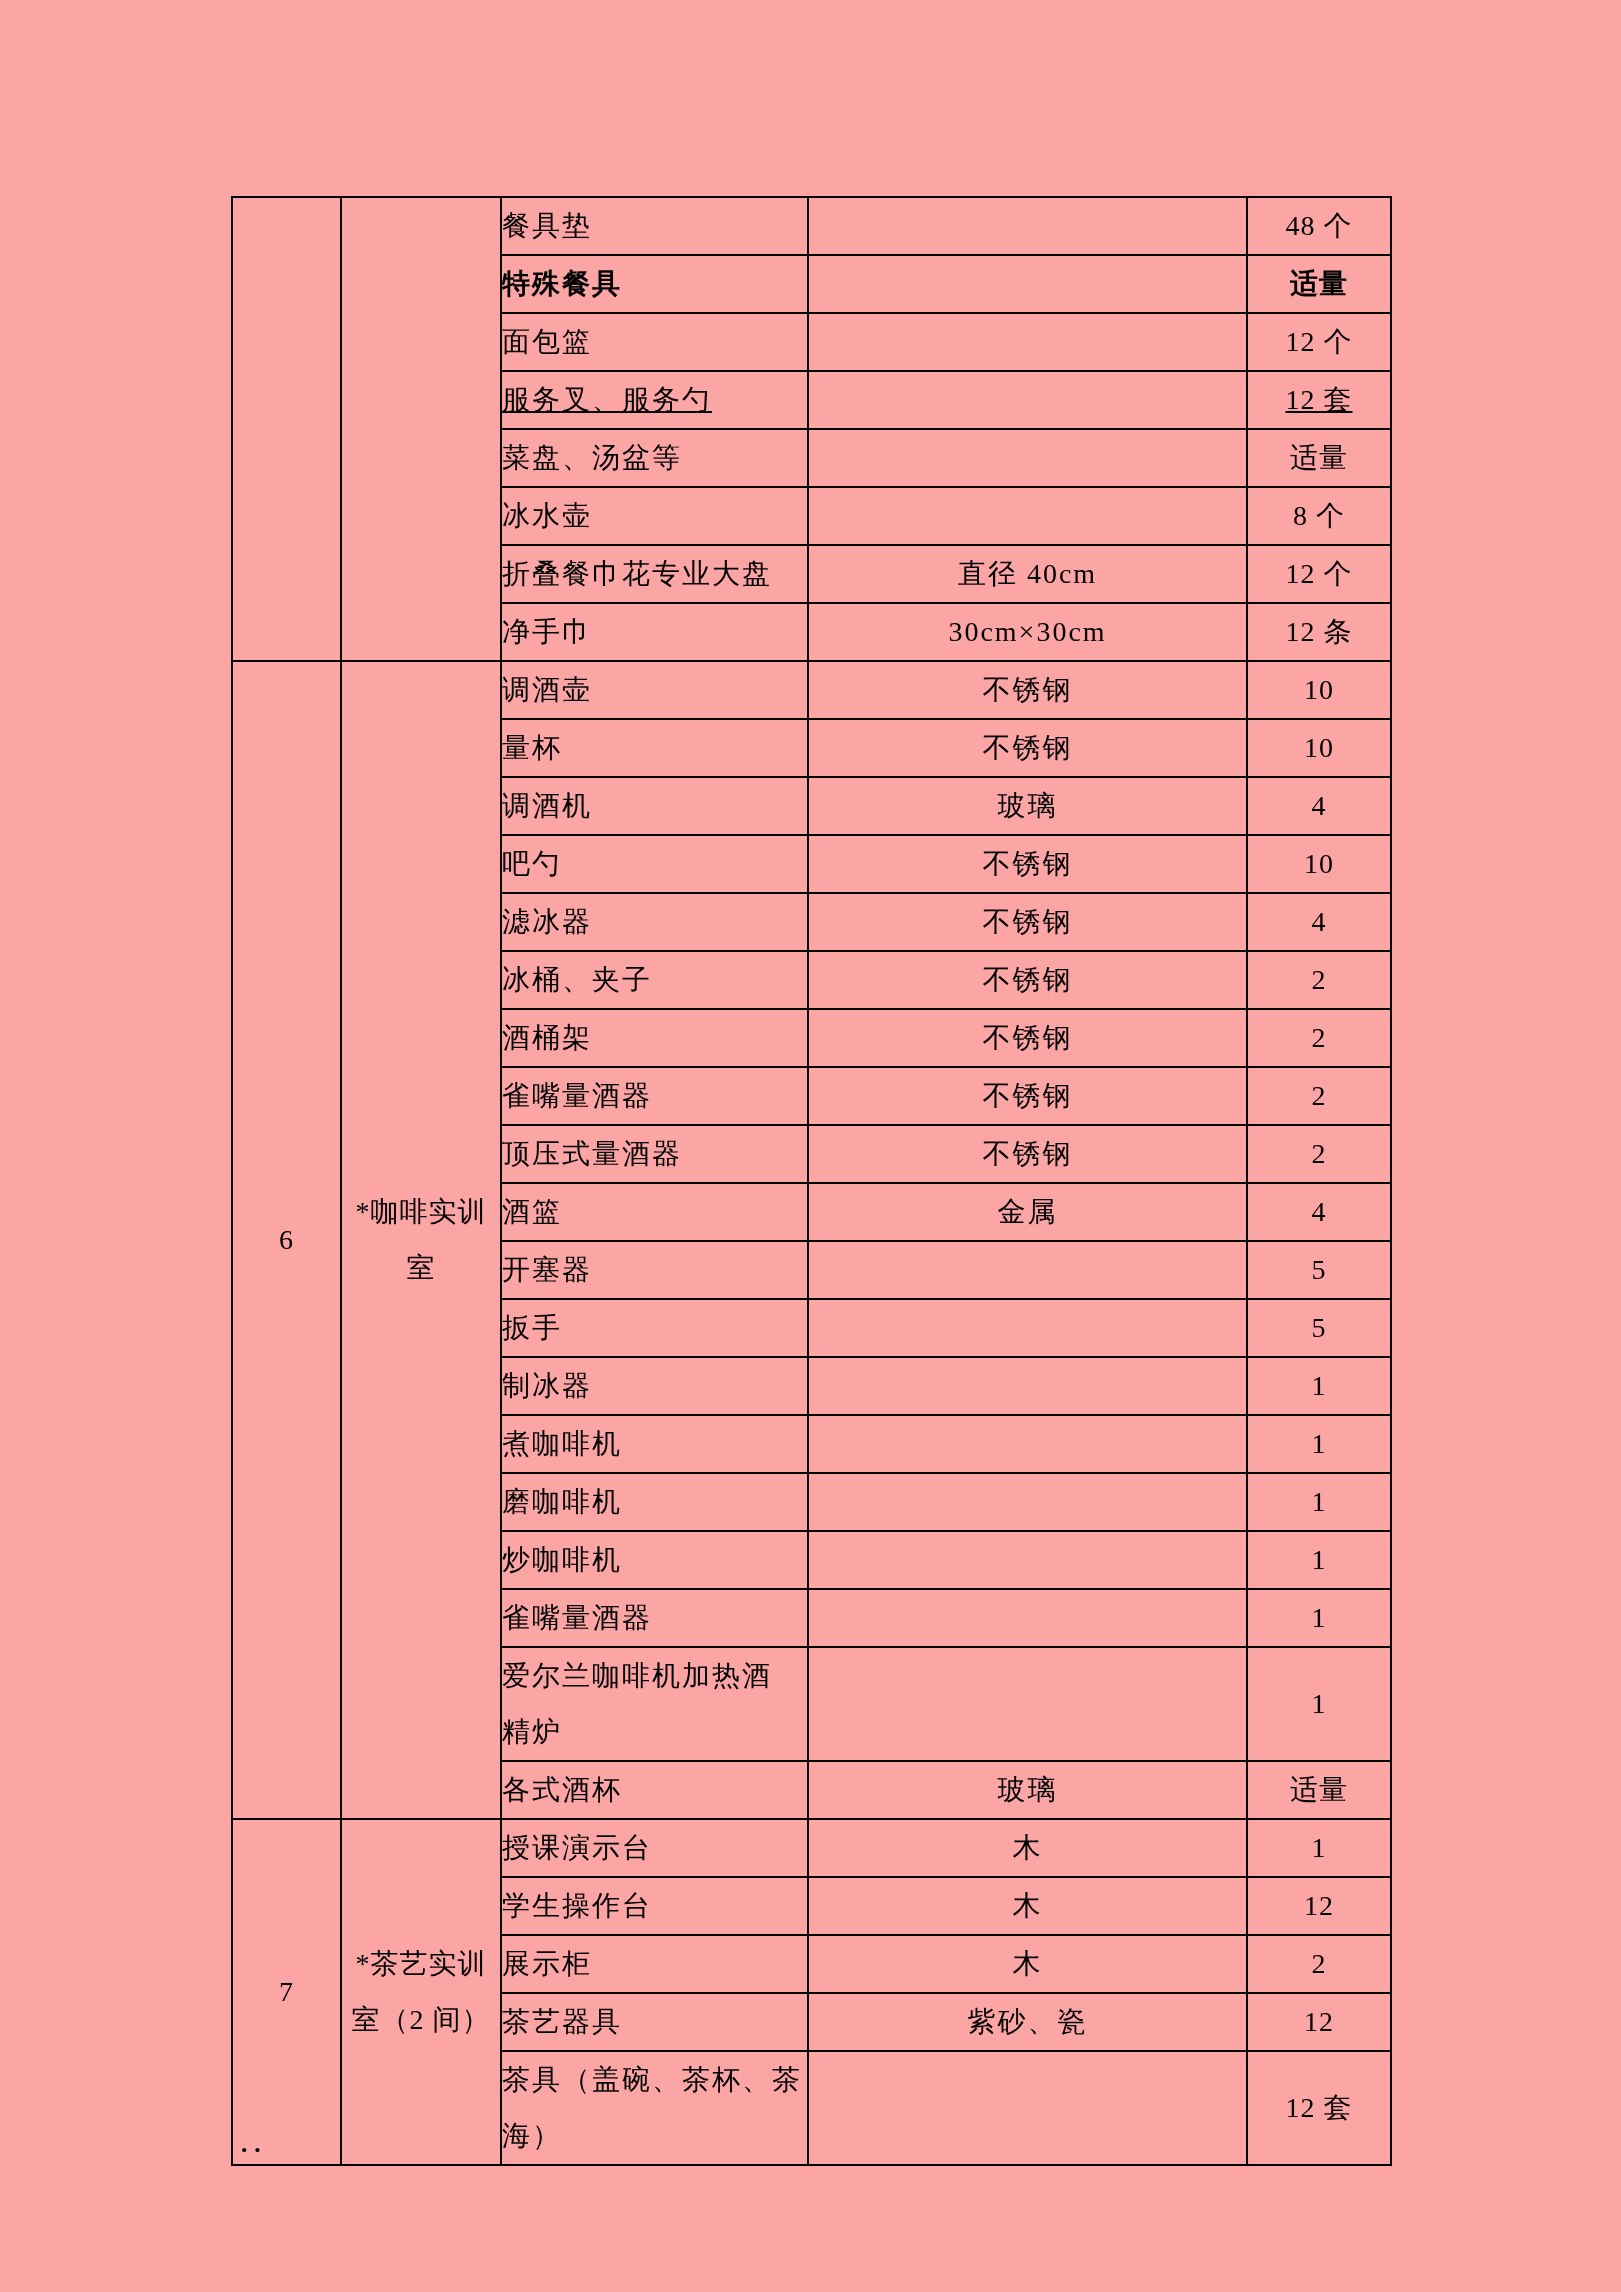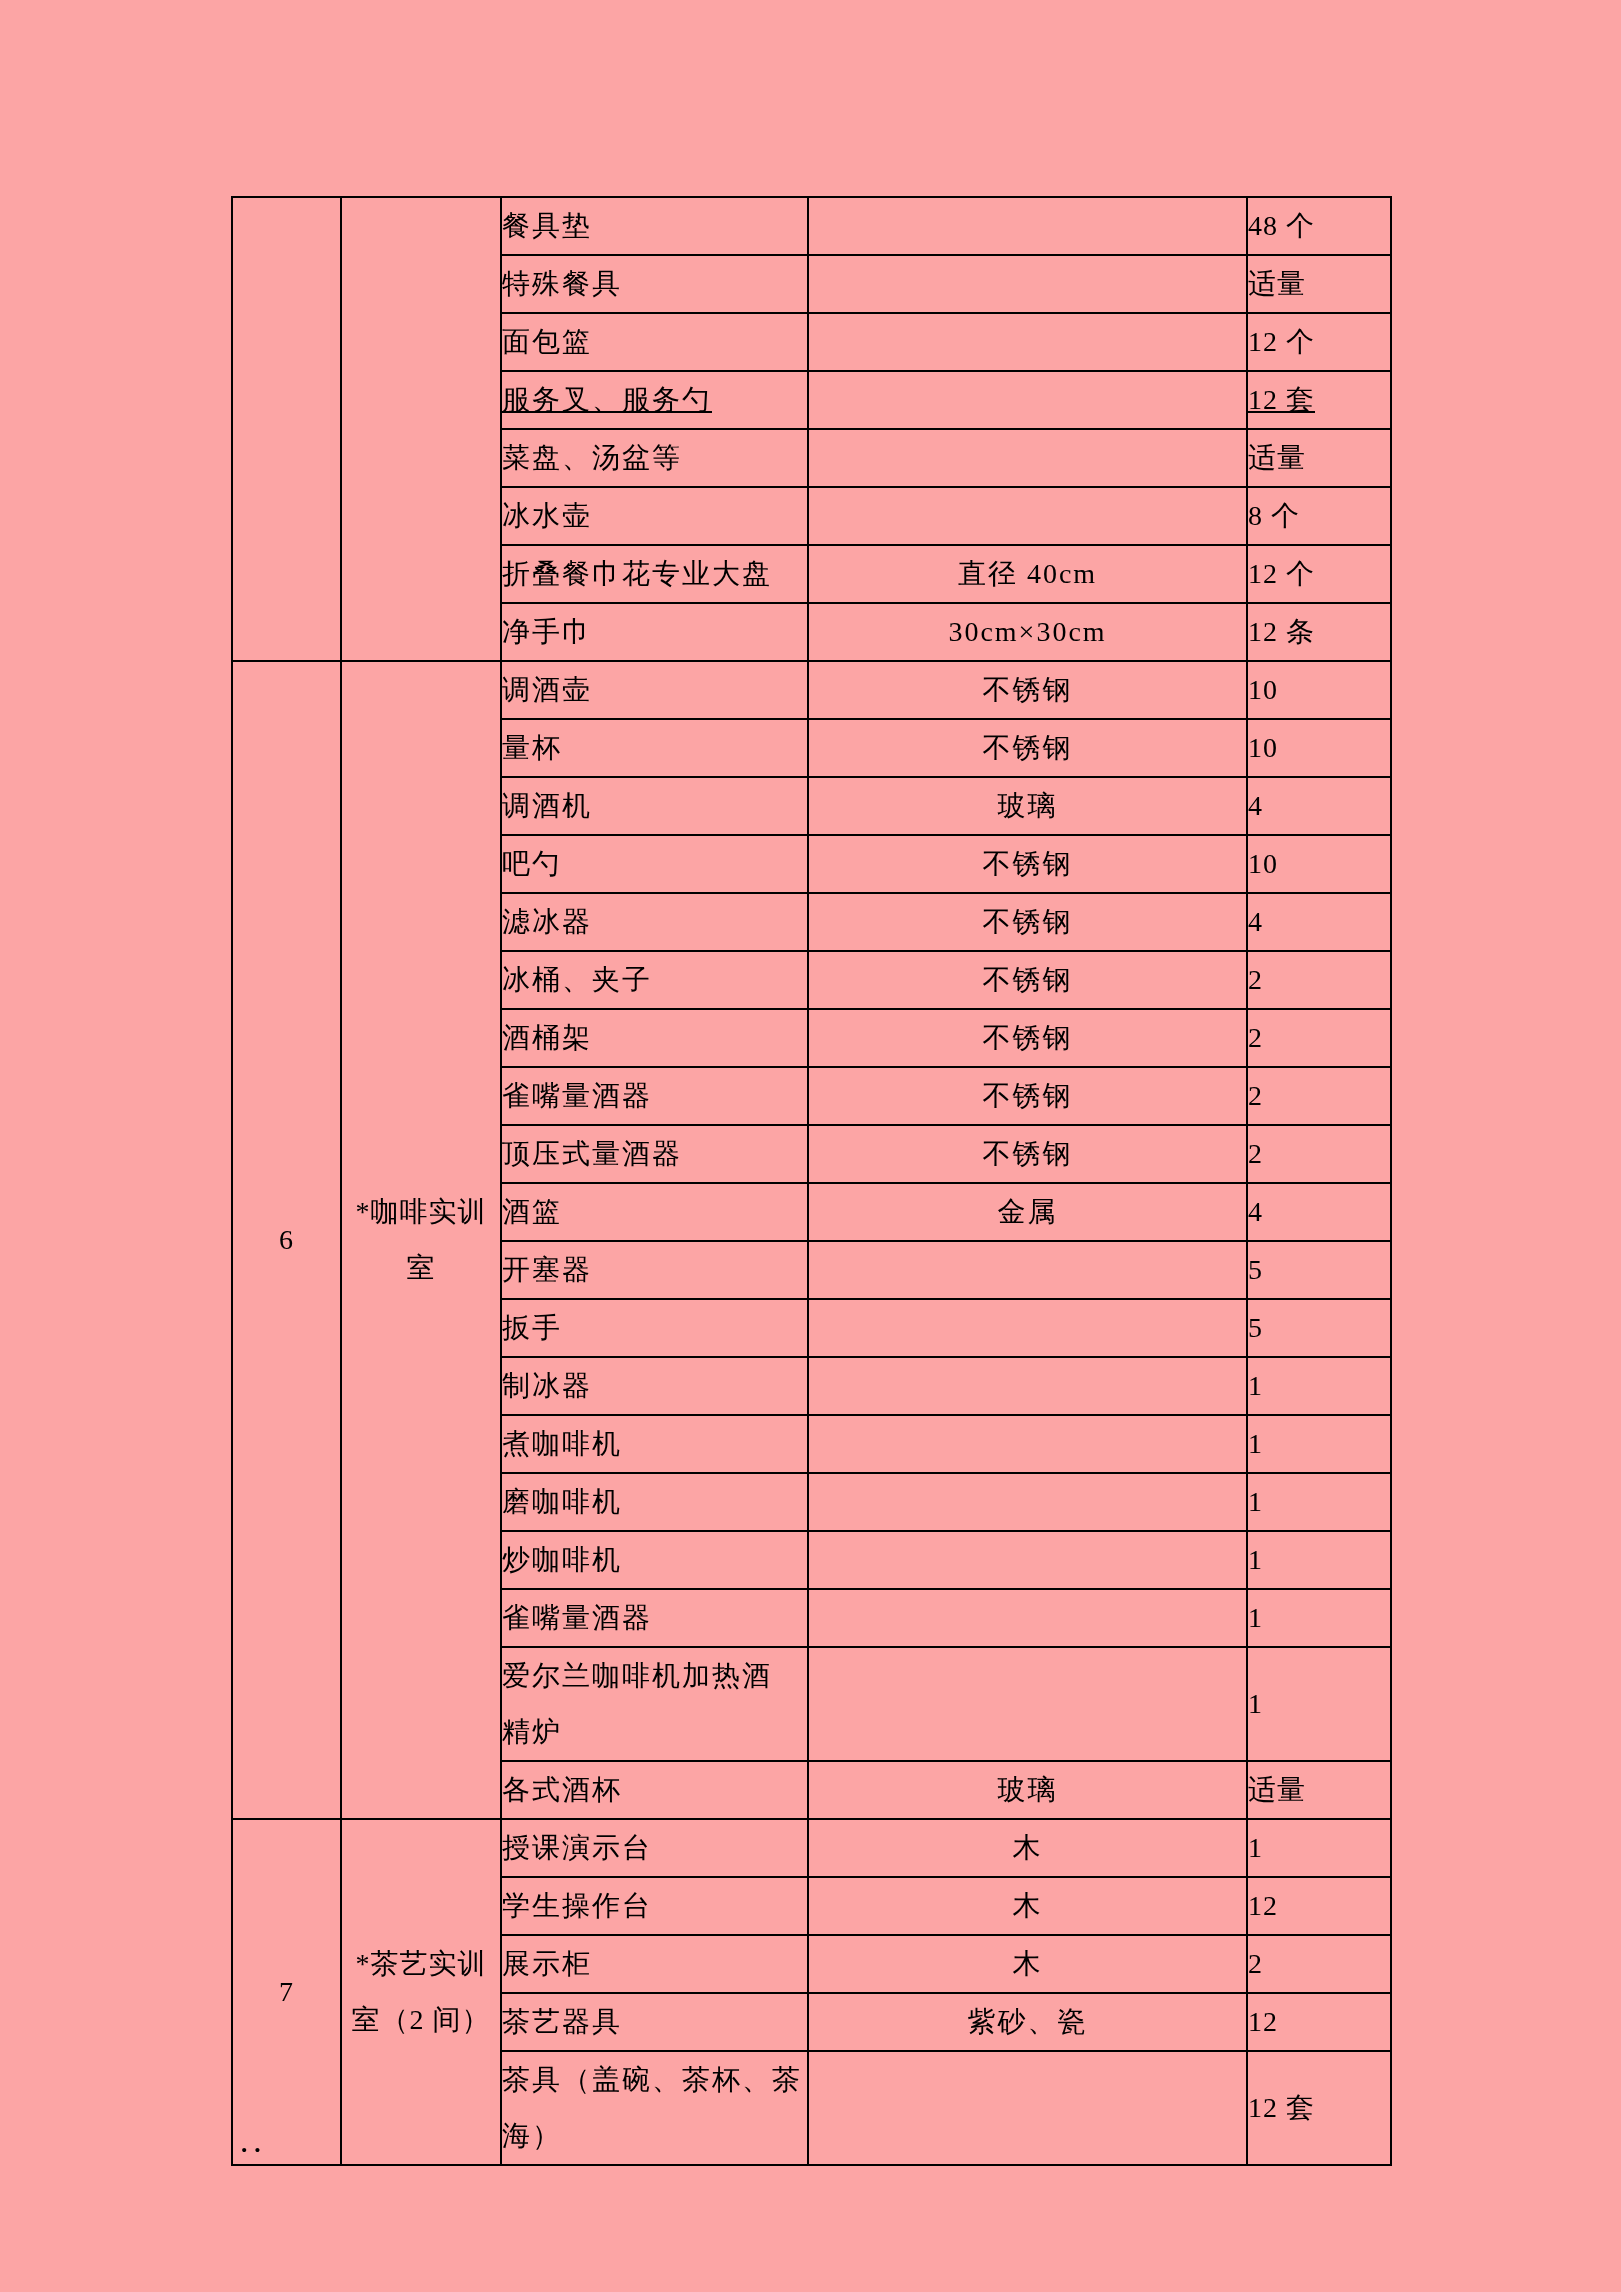--- a/index.html
+++ b/index.html
@@ -54,20 +54,21 @@
     padding-left: 16.7px;
     white-space: pre-line;
     line-height: 56px;
     letter-spacing: 2px;
   }
   td.col-spec {
     text-align: center;
     letter-spacing: 2px;
   }
   td.col-qty {
+    text-align: center;
     letter-spacing: 1px;
   }
   .footer-mark {
     position: absolute;
     left: 241px;
     top: 2129px;
     font-size: 25.5px;
     font-weight: bold;
     letter-spacing: 6.9px;
     color: #000;
@@ -87,21 +88,21 @@
       <col style="width:144px">
     </colgroup>
     <tbody>
         <tr style="height: 56px;">
           <td class="col-no" rowspan="8"></td>
           <td class="col-room" rowspan="8"></td>
           <td class="col-name">餐具垫</td>
           <td class="col-spec"></td>
           <td class="col-qty">48 个</td>
         </tr>
-        <tr style="height: 56px;">
+        <tr style="height: 56px; font-weight: bold;">
           <td class="col-name">特殊餐具</td>
           <td class="col-spec"></td>
           <td class="col-qty">适量</td>
         </tr>
         <tr style="height: 56px;">
           <td class="col-name">面包篮</td>
           <td class="col-spec"></td>
           <td class="col-qty">12 个</td>
         </tr>
         <tr style="height: 56px; text-decoration: underline;">

